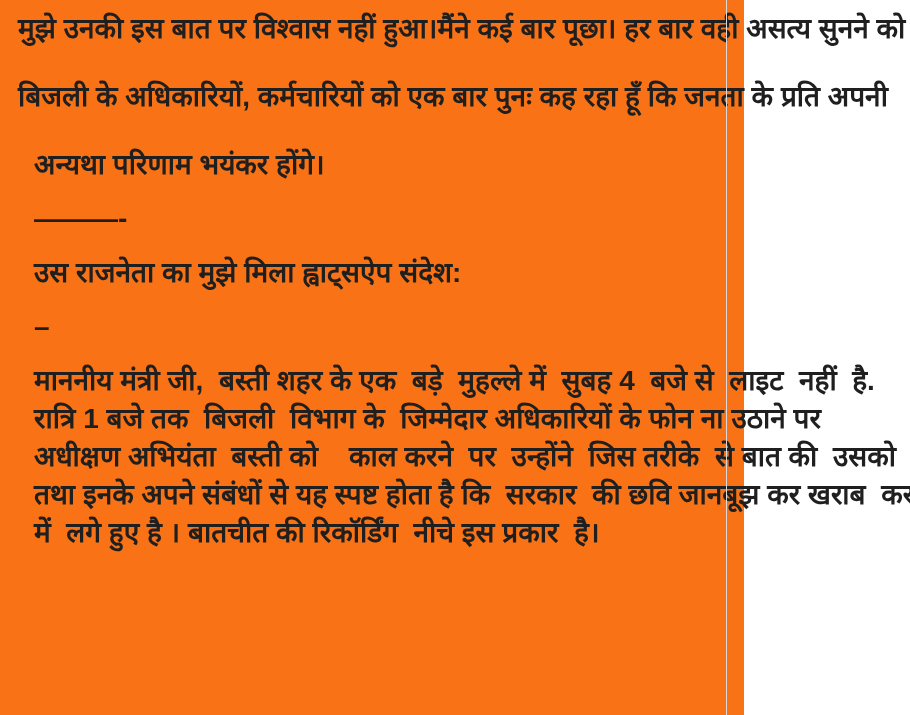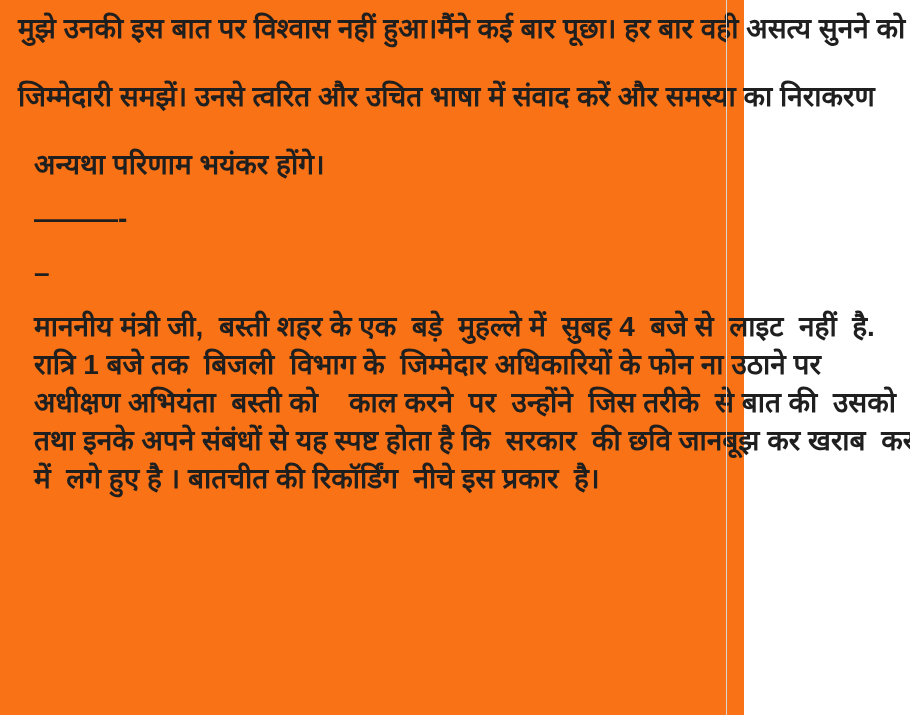--- a/index.html
+++ b/index.html
@@ -54,31 +54,34 @@
 
 <div class="page">
   <div class="article">
 
     <p class="para">
       <span class="line">मुझे उनकी इस बात पर विश्वास नहीं हुआ।मैंने कई बार पूछा। हर बार वही असत्य सुनने को</span>
     </p>
 
 
     <p class="para">
-      <span class="line">जिम्मेदारी समझें। उनसे त्वरित और उचित भाषा में संवाद करें और समस्या का निराकरण</span>
+      <span class="line">बिजली के अधिकारियों, कर्मचारियों को एक बार पुनः कह रहा हूँ कि जनता के प्रति अपनी</span>
     </p>
 
     <p class="para tight">
       <span class="line">अन्यथा परिणाम भयंकर होंगे।</span>
     </p>
 
     <p class="para tight">
       <span class="line">———-</span>
     </p>
 
+    <p class="para tight">
+      <span class="line">उस राजनेता का मुझे मिला ह्वाट्सऐप संदेश:</span>
+    </p>
 
     <p class="para tight">
       <span class="line">–</span>
     </p>
 
     <p class="para tight">
       <span class="line">माननीय मंत्री जी,  बस्ती शहर के एक  बड़े  मुहल्ले में  सुबह 4  बजे से  लाइट  नहीं  है.</span>
       <span class="line">रात्रि 1 बजे तक  बिजली  विभाग के  जिम्मेदार अधिकारियों के फोन ना उठाने पर</span>
       <span class="line">अधीक्षण अभियंता  बस्ती को    काल करने  पर  उन्होंने  जिस तरीके  से बात की  उसको</span>
       <span class="line">तथा इनके अपने संबंधों से यह स्पष्ट होता है कि  सरकार  की छवि जानबूझ कर खराब  करने</span>

